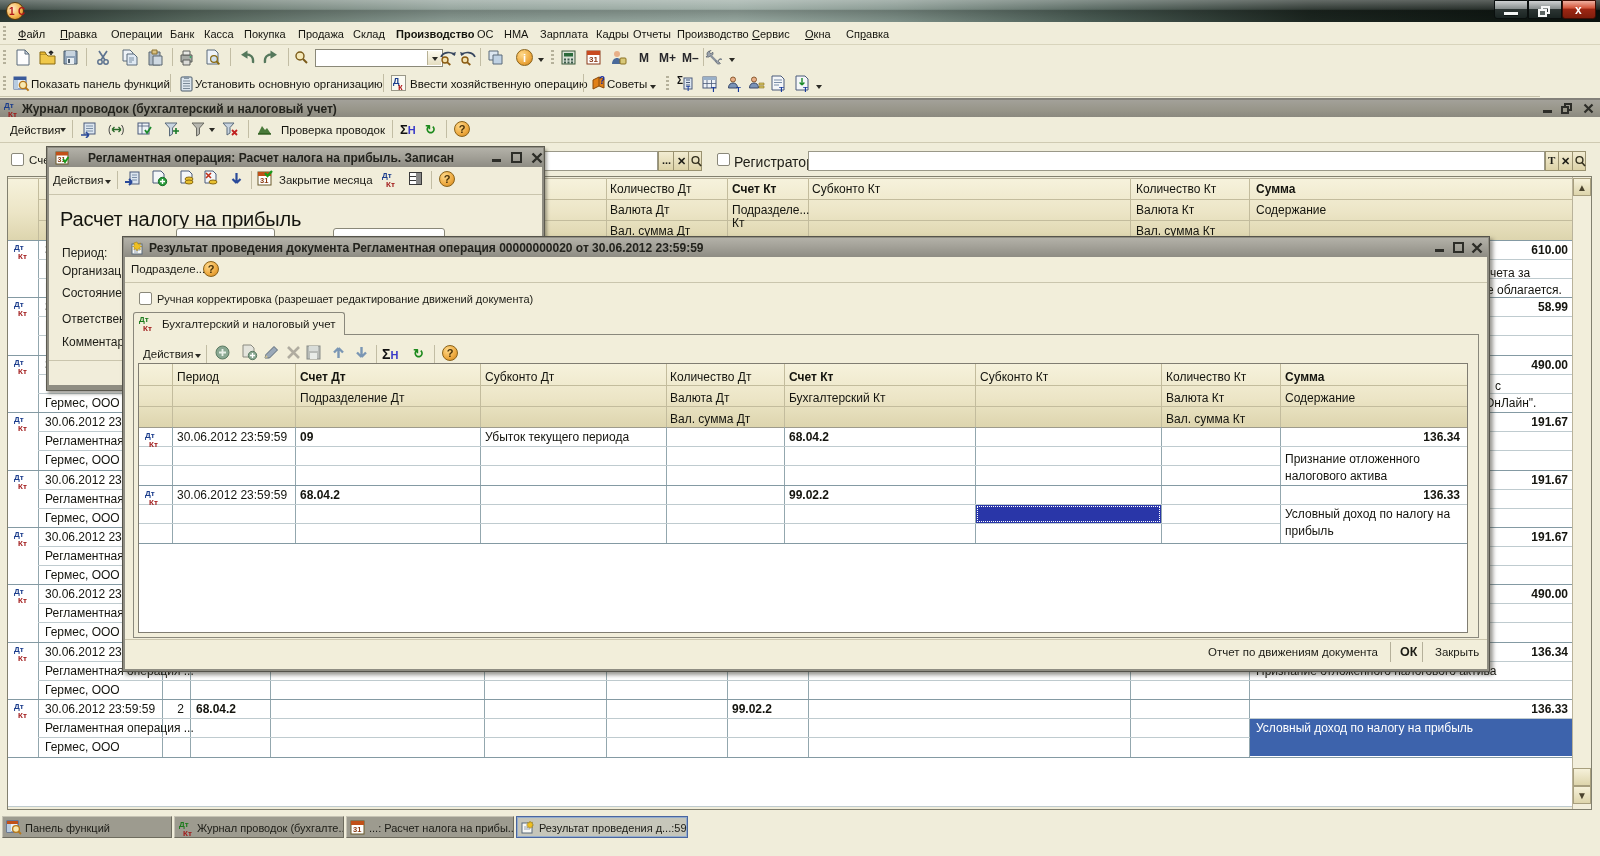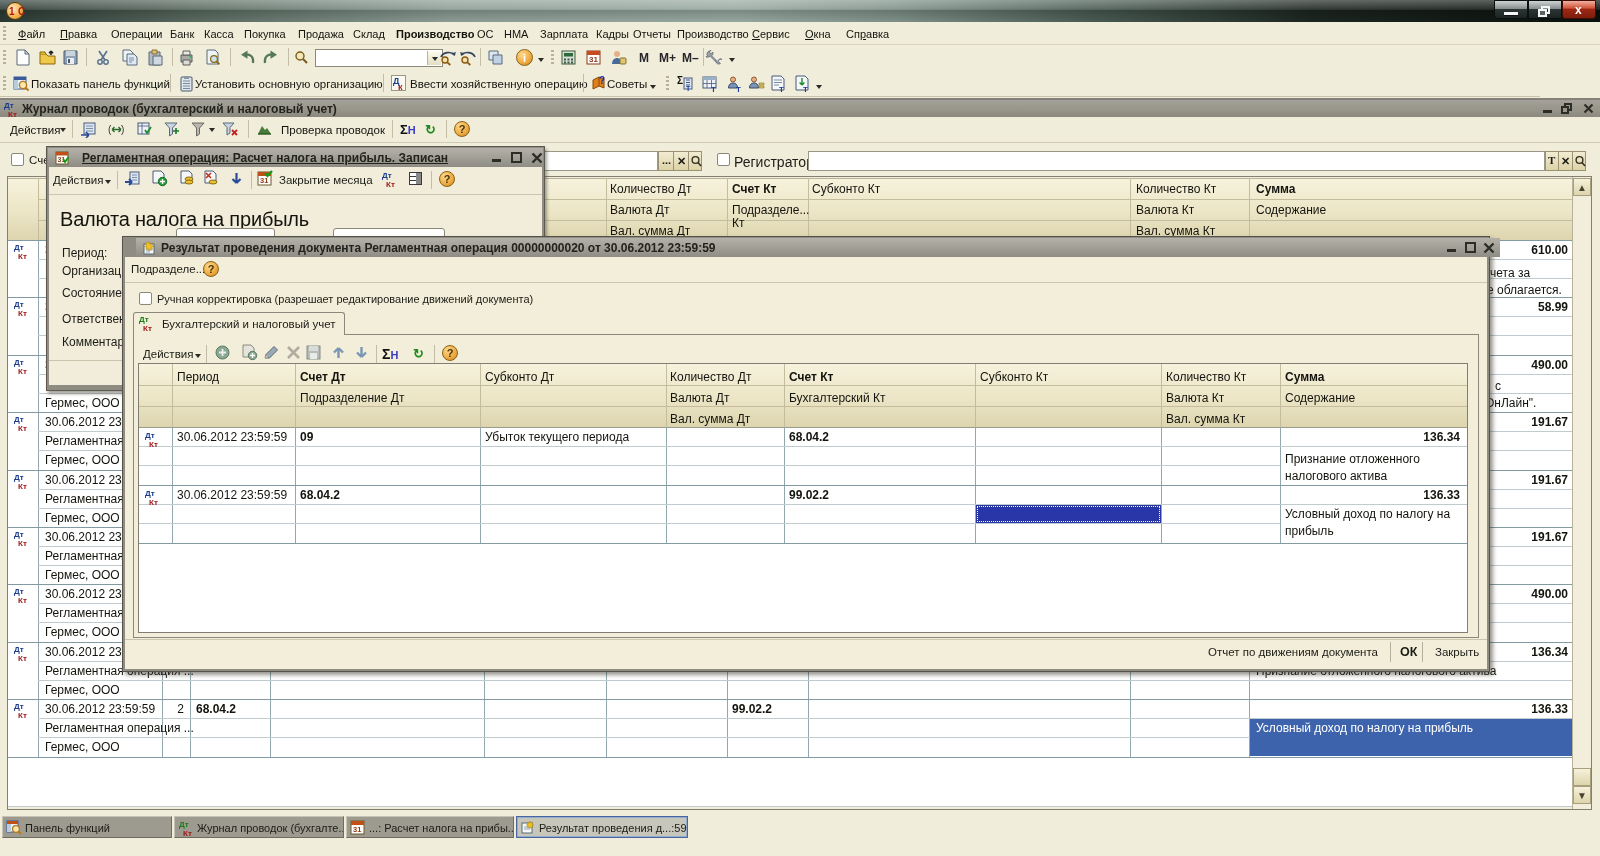--- a/index.html
+++ b/index.html
@@ -475,21 +475,21 @@
   <div id="dialog1" class="abs" style="left:46px;top:146px;width:499px;height:245px;">
     <div class="abs" style="left:0;top:0;width:499px;height:245px;border:1px solid #5c5a50;background:#8f8d82;box-shadow:2px 3px 3px rgba(60,58,45,.45);"></div>
     <div class="abs" style="left:3px;top:21px;width:493px;height:218px;background:#f1edda;"></div>
     <div class="abs wtitle" style="left:2px;top:2px;width:495px;height:19px;">
     <svg class="abs" style="left:7px;top:3px;" width="14" height="14" viewBox="0 0 14 14">
           <rect x="1" y="1" width="12" height="12" fill="#fff" stroke="#6a5a2a"></rect>
           <rect x="1" y="1" width="12" height="3.5" fill="#c05018"></rect>
           <text x="2.5" y="11" font-size="7" font-weight="bold" fill="#8a3a10">31</text>
           <path d="M8 8l2 3 3.5-5" stroke="#1a9a1a" stroke-width="2" fill="none"></path>
         </svg>
-    <span class="abs" style="left:34px;top:3px;text-decoration:underline;">Регламентная операция: Расчет налога на прибыль. Записан</span>
+    <span class="abs" style="left:40px;top:3px;">Регламентная операция: Расчет налога на прибыль. Записан</span>
     <div class="abs" style="left:444px;top:11px;width:9px;height:3px;background:#2d2d28;"></div>
     <div class="abs" style="left:463px;top:4px;width:11px;height:11px;border:2px solid #2d2d28;"></div>
     <svg class="abs" style="left:483px;top:4px;" width="12" height="12" viewBox="0 0 12 12">
           <path d="M1.5 1.5l9 9m0-9l-9 9" stroke="#2d2d28" stroke-width="2.4"></path>
         </svg>
     </div>
     <span class="abs" style="left:7px;top:28px;font-size:11.5px;">Действия</span>
     <div class="caret" style="left:59px;top:34px;"></div>
     <div class="tsep" style="left:71px;top:25px;"></div>
     <svg class="ticon" style="left:78px;top:24px;" viewBox="0 0 17 17">
@@ -527,34 +527,34 @@
     <svg class="ticon" style="left:361px;top:24px;" viewBox="0 0 17 17">
         <rect x="2" y="2" width="13" height="13" fill="#3a3a3a"></rect>
         <rect x="3" y="3" width="11" height="3" fill="#fff"></rect>
         <rect x="3" y="7" width="11" height="3" fill="#fff"></rect>
         <rect x="3" y="11" width="11" height="3" fill="#fff"></rect>
         <rect x="9" y="3" width="5" height="11" fill="#888"></rect>
       </svg>
     <div class="tsep" style="left:385px;top:25px;"></div>
     <div class="helpq" style="left:393px;top:25px;">?</div>
     <div class="hl" style="left:3px;top:48px;width:493px;background:#cac5ad;"></div>
-    <span class="abs" style="left:14px;top:62px;font-size:20px;color:#14140e;letter-spacing:-0.2px;">Валюта налога на прибыль</span>
+    <span class="abs" style="left:14px;top:62px;font-size:20px;color:#14140e;letter-spacing:-0.2px;">Расчет налогу на прибыль</span>
     <span class="abs" style="left:16px;top:100px;">Период:</span>
     <span class="abs" style="left:16px;top:118px;">Организация:</span>
     <span class="abs" style="left:16px;top:140px;">Состояние:</span>
     <span class="abs" style="left:16px;top:166px;">Ответственный:</span>
     <span class="abs" style="left:16px;top:189px;">Комментарий:</span>
     <div class="abs" style="left:130px;top:82px;width:99px;height:12px;border:1px solid #8a8878;border-radius:3px 3px 0 0;background:#fff;"></div>
     <div class="abs" style="left:287px;top:82px;width:112px;height:12px;border:1px solid #8a8878;border-radius:3px 3px 0 0;background:#fff;"></div>
     <div class="hl" style="left:3px;top:214px;width:493px;background:#cac5ad;"></div>
   </div>
   <div id="dialog2" class="abs" style="left:122px;top:236px;width:1368px;height:436px;">
     <div class="abs" style="left:0;top:0;width:1368px;height:436px;border:1px solid #55534b;background:#8f8d82;box-shadow:3px 3px 4px rgba(50,48,38,.5);"></div>
     <div class="abs" style="left:3px;top:21px;width:1362px;height:412px;background:#f2eeda;"></div>
-    <div class="abs wtitle" style="left:14px;top:2px;width:1364px;height:19px;">
+    <div class="abs wtitle" style="left:2px;top:2px;width:1364px;height:19px;">
     <svg class="abs" style="left:7px;top:3px;" width="14" height="14" viewBox="0 0 14 14">
           <rect x="1" y="3" width="10" height="10" fill="#f8f8f4" stroke="#5a6a7a"></rect>
           <path d="M3 7h6M3 9h6M3 11h4" stroke="#8a9ab0" stroke-width=".9"></path>
           <path d="M6 1l1.2 2.2L9.5 2 8.8 4.4 11 5.5 8.8 6.3 9.5 8.6 7.2 7.8 6 10 5.2 7.8 2.8 8.6 3.5 6.3 1.5 5.5 3.5 4.4 2.8 2z" fill="#f0c020" stroke="#9a7a10" stroke-width=".5"></path>
         </svg>
     <span class="abs" style="left:25px;top:3px;">Результат проведения документа Регламентная операция 00000000020 от 30.06.2012 23:59:59</span>
     <div class="abs" style="left:1311px;top:11px;width:9px;height:3px;background:#2d2d28;"></div>
     <div class="abs" style="left:1329px;top:4px;width:11px;height:11px;border:2px solid #2d2d28;"></div>
     <svg class="abs" style="left:1347px;top:4px;" width="12" height="12" viewBox="0 0 12 12">
           <path d="M1.5 1.5l9 9m0-9l-9 9" stroke="#2d2d28" stroke-width="2.4"></path>

